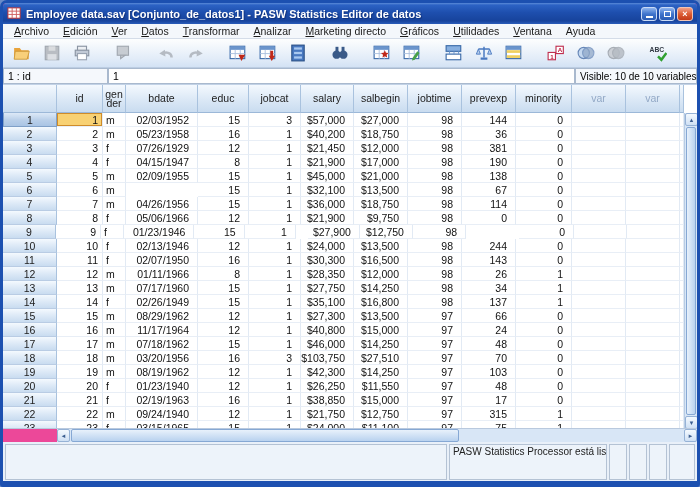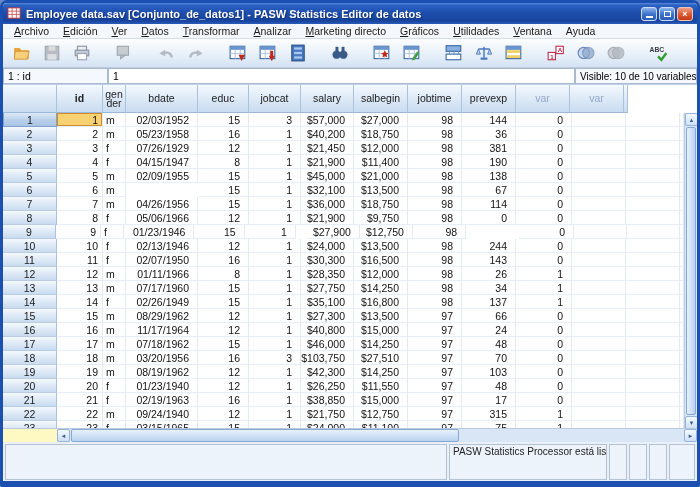--- a/index.html
+++ b/index.html
@@ -1,20 +1,20 @@
 <!DOCTYPE html>
 <html><head>
 <meta charset="utf-8">
 <style>
   * { box-sizing: border-box; margin: 0; padding: 0; }
   html,body { width:700px; height:487px; }
   body { font-family:"Liberation Sans", sans-serif; font-size:11px; background:#6a8cc8; overflow:hidden; }
 
   .window { width:700px; height:487px; border:3px solid #1c50b0; border-bottom-width:6px;
-            border-radius:7px 7px 3px 3px; display:flex; flex-direction:column; background:#fef9c3; overflow:hidden; }
+            border-radius:7px 7px 3px 3px; display:flex; flex-direction:column; background:#ec4899; overflow:hidden; }
 
   
   .titlebar { height:21px; flex:0 0 21px; display:flex; align-items:center; padding:0 4px;
     background:linear-gradient(180deg,#5a8ad8 0%,#2c62c4 10%,#1e4fae 45%,#17439c 85%,#2a5cba 100%);
     color:#fff; }
   .title-icon { width:15px; height:15px; margin-right:4px; flex:0 0 15px; }
   .title-text { font-weight:bold; font-size:11px; text-shadow:1px 1px 1px #10307a; white-space:nowrap; overflow:hidden; flex:1; }
   .winbtns { display:flex; gap:2px; }
   .winbtn { width:16px; height:14px; border-radius:3px; border:1px solid #c9daf5; display:flex; align-items:center;
     justify-content:center; color:#fff; font-size:9px; font-weight:bold;
@@ -275,29 +275,30 @@
   <div class="cellref">
     <span class="cr-box cr-cell">1 : id</span>
     <span class="cr-box cr-value">1</span>
     <span class="cr-box cr-visible">Visible: 10 de 10 variables</span>
   </div>
 
   <div class="gridwrap">
     <div class="grid" id="grid">
         <div class="grow header">
           <span class="hcell" style="width: 54px;"></span>
-          <span class="hcell" style="width: 46px; font-weight: bold;">id</span>
+          <span class="hcell" style="width: 46px;">id</span>
           <span class="hcell" style="width: 23px;">gender</span>
           <span class="hcell" style="width: 72px;">bdate</span>
           <span class="hcell" style="width: 51px;">educ</span>
           <span class="hcell" style="width: 52px;">jobcat</span>
           <span class="hcell" style="width: 53px;">salary</span>
           <span class="hcell" style="width: 54px;">salbegin</span>
           <span class="hcell" style="width: 54px;">jobtime</span>
           <span class="hcell" style="width: 54px;">prevexp</span>
+          <span class="hcell" style="width: 56px;">minority</span>
           <span class="hcell varcol" style="width: 54px;">var</span>
           <span class="hcell varcol" style="width: 54px;">var</span>
           <span class="hcell" style="width: 4px;"></span>
         </div>
         <div class="grow">
           <span class="rnum sel" style="width: 54px;">1</span>
           <span class="cell rn selected" style="width: 46px;">1</span>
           <span class="cell l" style="width: 23px;">m</span>
           <span class="cell r" style="width: 72px;">02/03/1952</span>
           <span class="cell r" style="width: 51px;">15</span>
@@ -344,21 +345,21 @@
           <span class="cell" style="width: 4px;"></span>
         </div>
         <div class="grow">
           <span class="rnum" style="width: 54px;">4</span>
           <span class="cell rn" style="width: 46px;">4</span>
           <span class="cell l" style="width: 23px;">f</span>
           <span class="cell r" style="width: 72px;">04/15/1947</span>
           <span class="cell r" style="width: 51px;">8</span>
           <span class="cell r" style="width: 52px;">1</span>
           <span class="cell r" style="width: 53px;">$21,900</span>
-          <span class="cell r" style="width: 54px;">$11,400</span>
+          <span class="cell r" style="width: 54px;">$17,000</span>
           <span class="cell r" style="width: 54px;">98</span>
           <span class="cell r" style="width: 54px;">190</span>
           <span class="cell r" style="width: 56px;">0</span>
           <span class="cell" style="width: 54px;"></span>
           <span class="cell" style="width: 54px;"></span>
           <span class="cell" style="width: 4px;"></span>
         </div>
         <div class="grow">
           <span class="rnum" style="width: 54px;">5</span>
           <span class="cell rn" style="width: 46px;">5</span>

